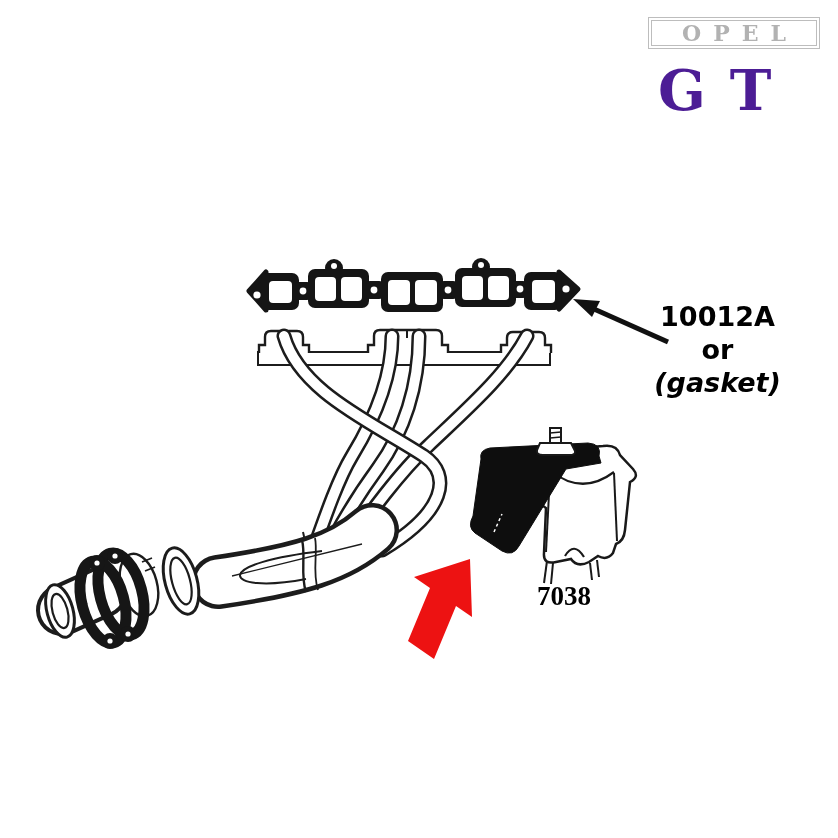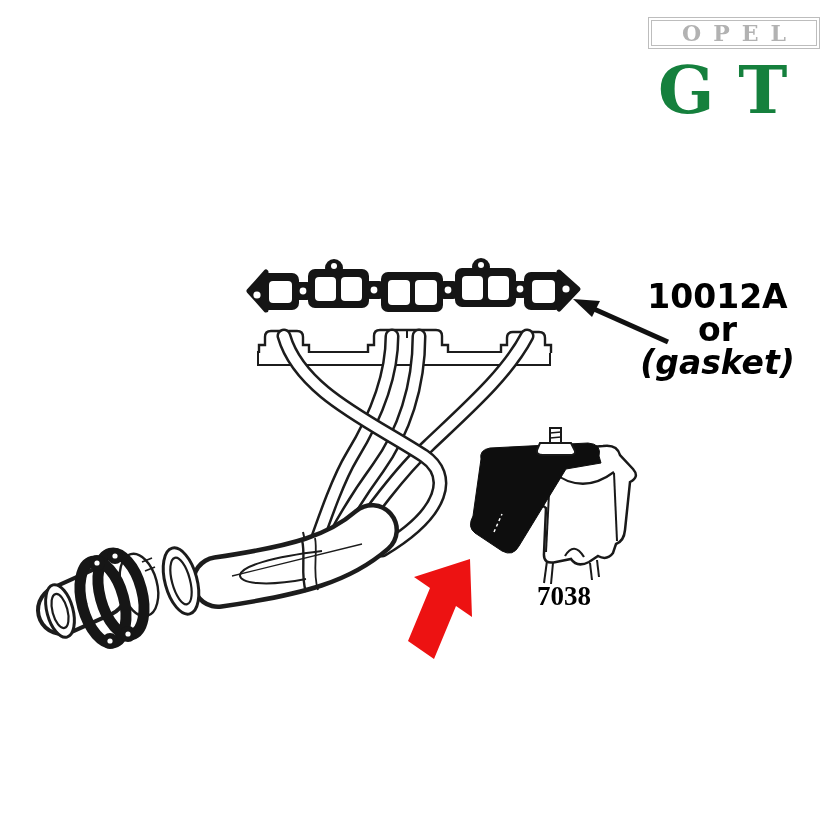--- a/index.html
+++ b/index.html
@@ -7,31 +7,31 @@
          font-family:"DejaVu Sans",sans-serif;}
   .stage svg{position:absolute;left:0;top:0;}
 
   
   .logo-opel-box{position:absolute;left:648px;top:17px;width:172px;height:32px;
                  border:1px solid #bdbdbd;box-sizing:border-box;}
   .logo-opel-inner{position:absolute;left:2px;top:2px;right:2px;bottom:2px;
                    border:1px solid #bdbdbd;display:flex;align-items:center;justify-content:center;
                    color:#b2b2b2;font-family:"DejaVu Serif",serif;font-weight:bold;
                    font-size:22px;letter-spacing:12px;padding-left:12px;}
-  .logo-gt{position:absolute;left:658px;top:50px;color:#15803d;
-           font-family:"DejaVu Serif",serif;font-weight:bold;font-size:66px;line-height:80px;
+  .logo-gt{position:absolute;left:658px;top:50px;color:#4c1d95;
+           font-family:"DejaVu Serif",serif;font-weight:bold;font-size:56px;line-height:80px;
            letter-spacing:24px;white-space:nowrap;}
   .logo-source{position:absolute;left:636px;top:113px;width:200px;
                font-family:"DejaVu Sans",sans-serif;font-style:italic;font-weight:bold;
                font-size:42px;line-height:46px;letter-spacing:3px;
                color:#fdfdfd;-webkit-text-stroke:1.6px #a5a5a5;white-space:nowrap;}
 
   
-  .gasket-label{position:absolute;left:640px;top:280px;width:155px;text-align:center;
-                color:#000;font-weight:bold;font-size:33px;line-height:33px;}
+  .gasket-label{position:absolute;left:640px;top:300px;width:155px;text-align:center;
+                color:#000;font-weight:bold;font-size:27px;line-height:33px;}
   .gasket-label .descriptor{font-style:italic;}
   .hs-part{position:absolute;left:537px;top:581px;color:#000;
            font-family:Liberation Serif, serif;font-weight:bold;font-size:27px;line-height:30px;}
   .hs-desc{position:absolute;left:503px;top:617px;color:#000;
            font-family:"DejaVu Serif",serif;font-size:26px;line-height:32px;}
 </style>
 </head>
 <body>
 
 <div class="stage">

